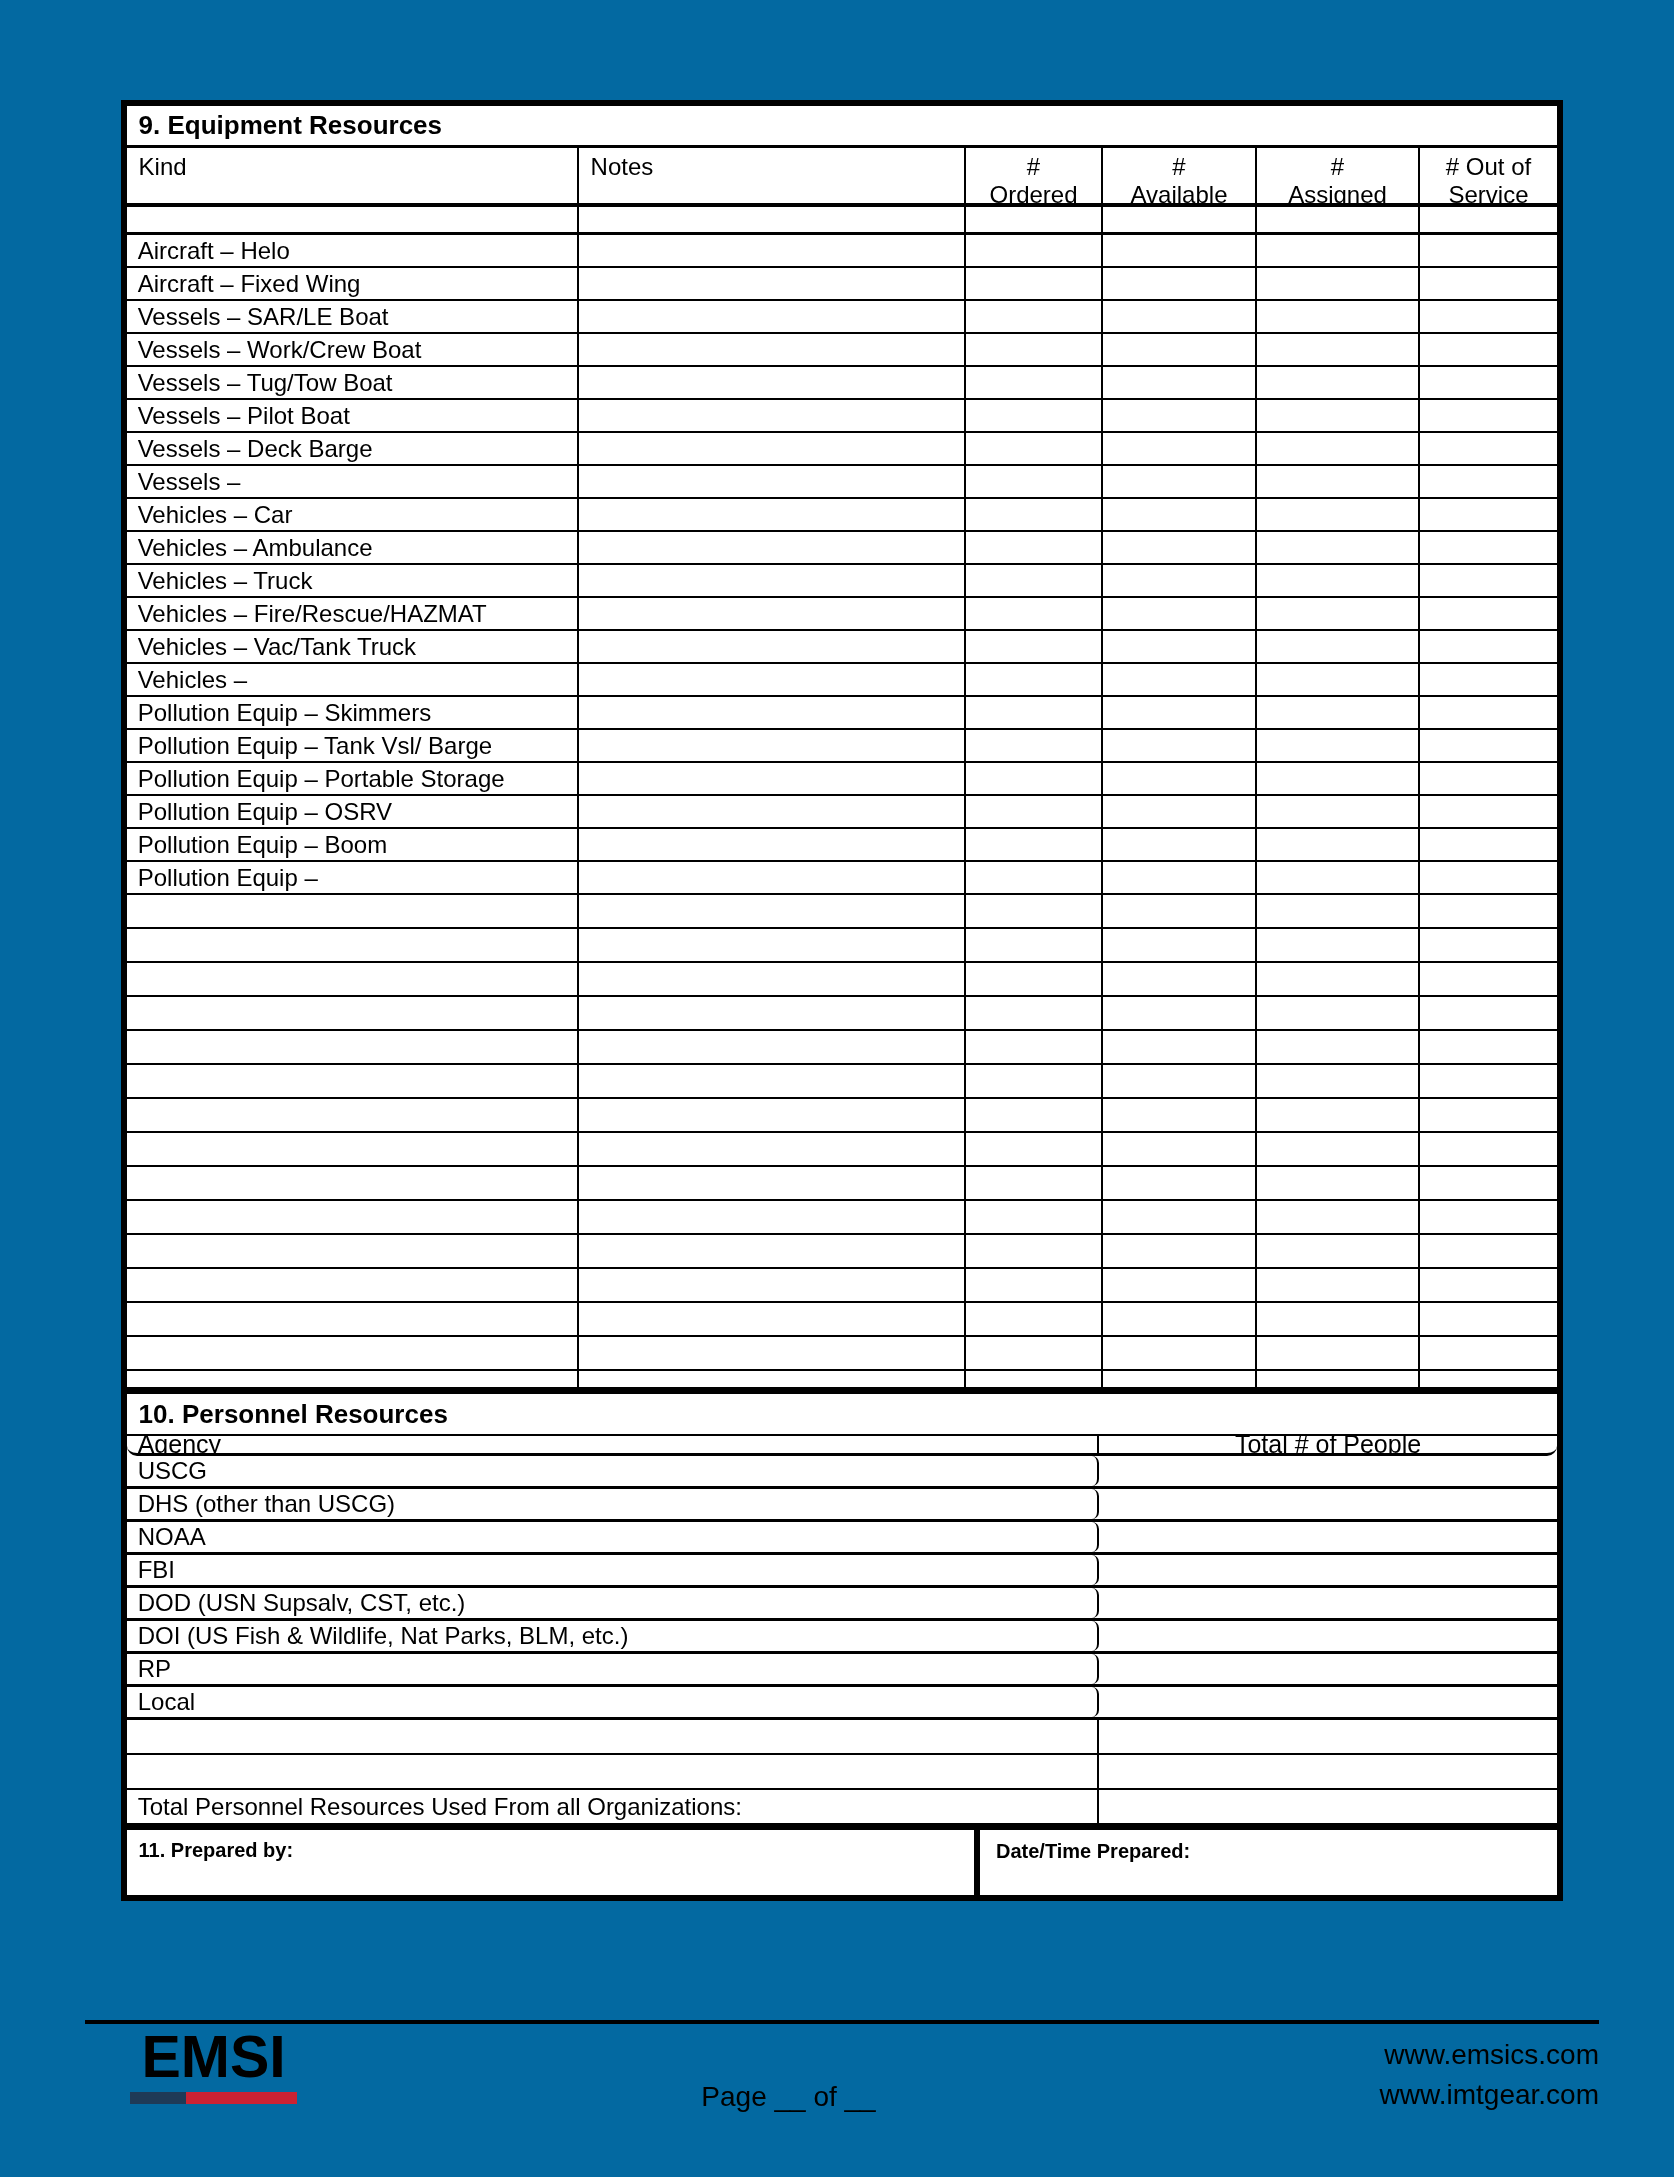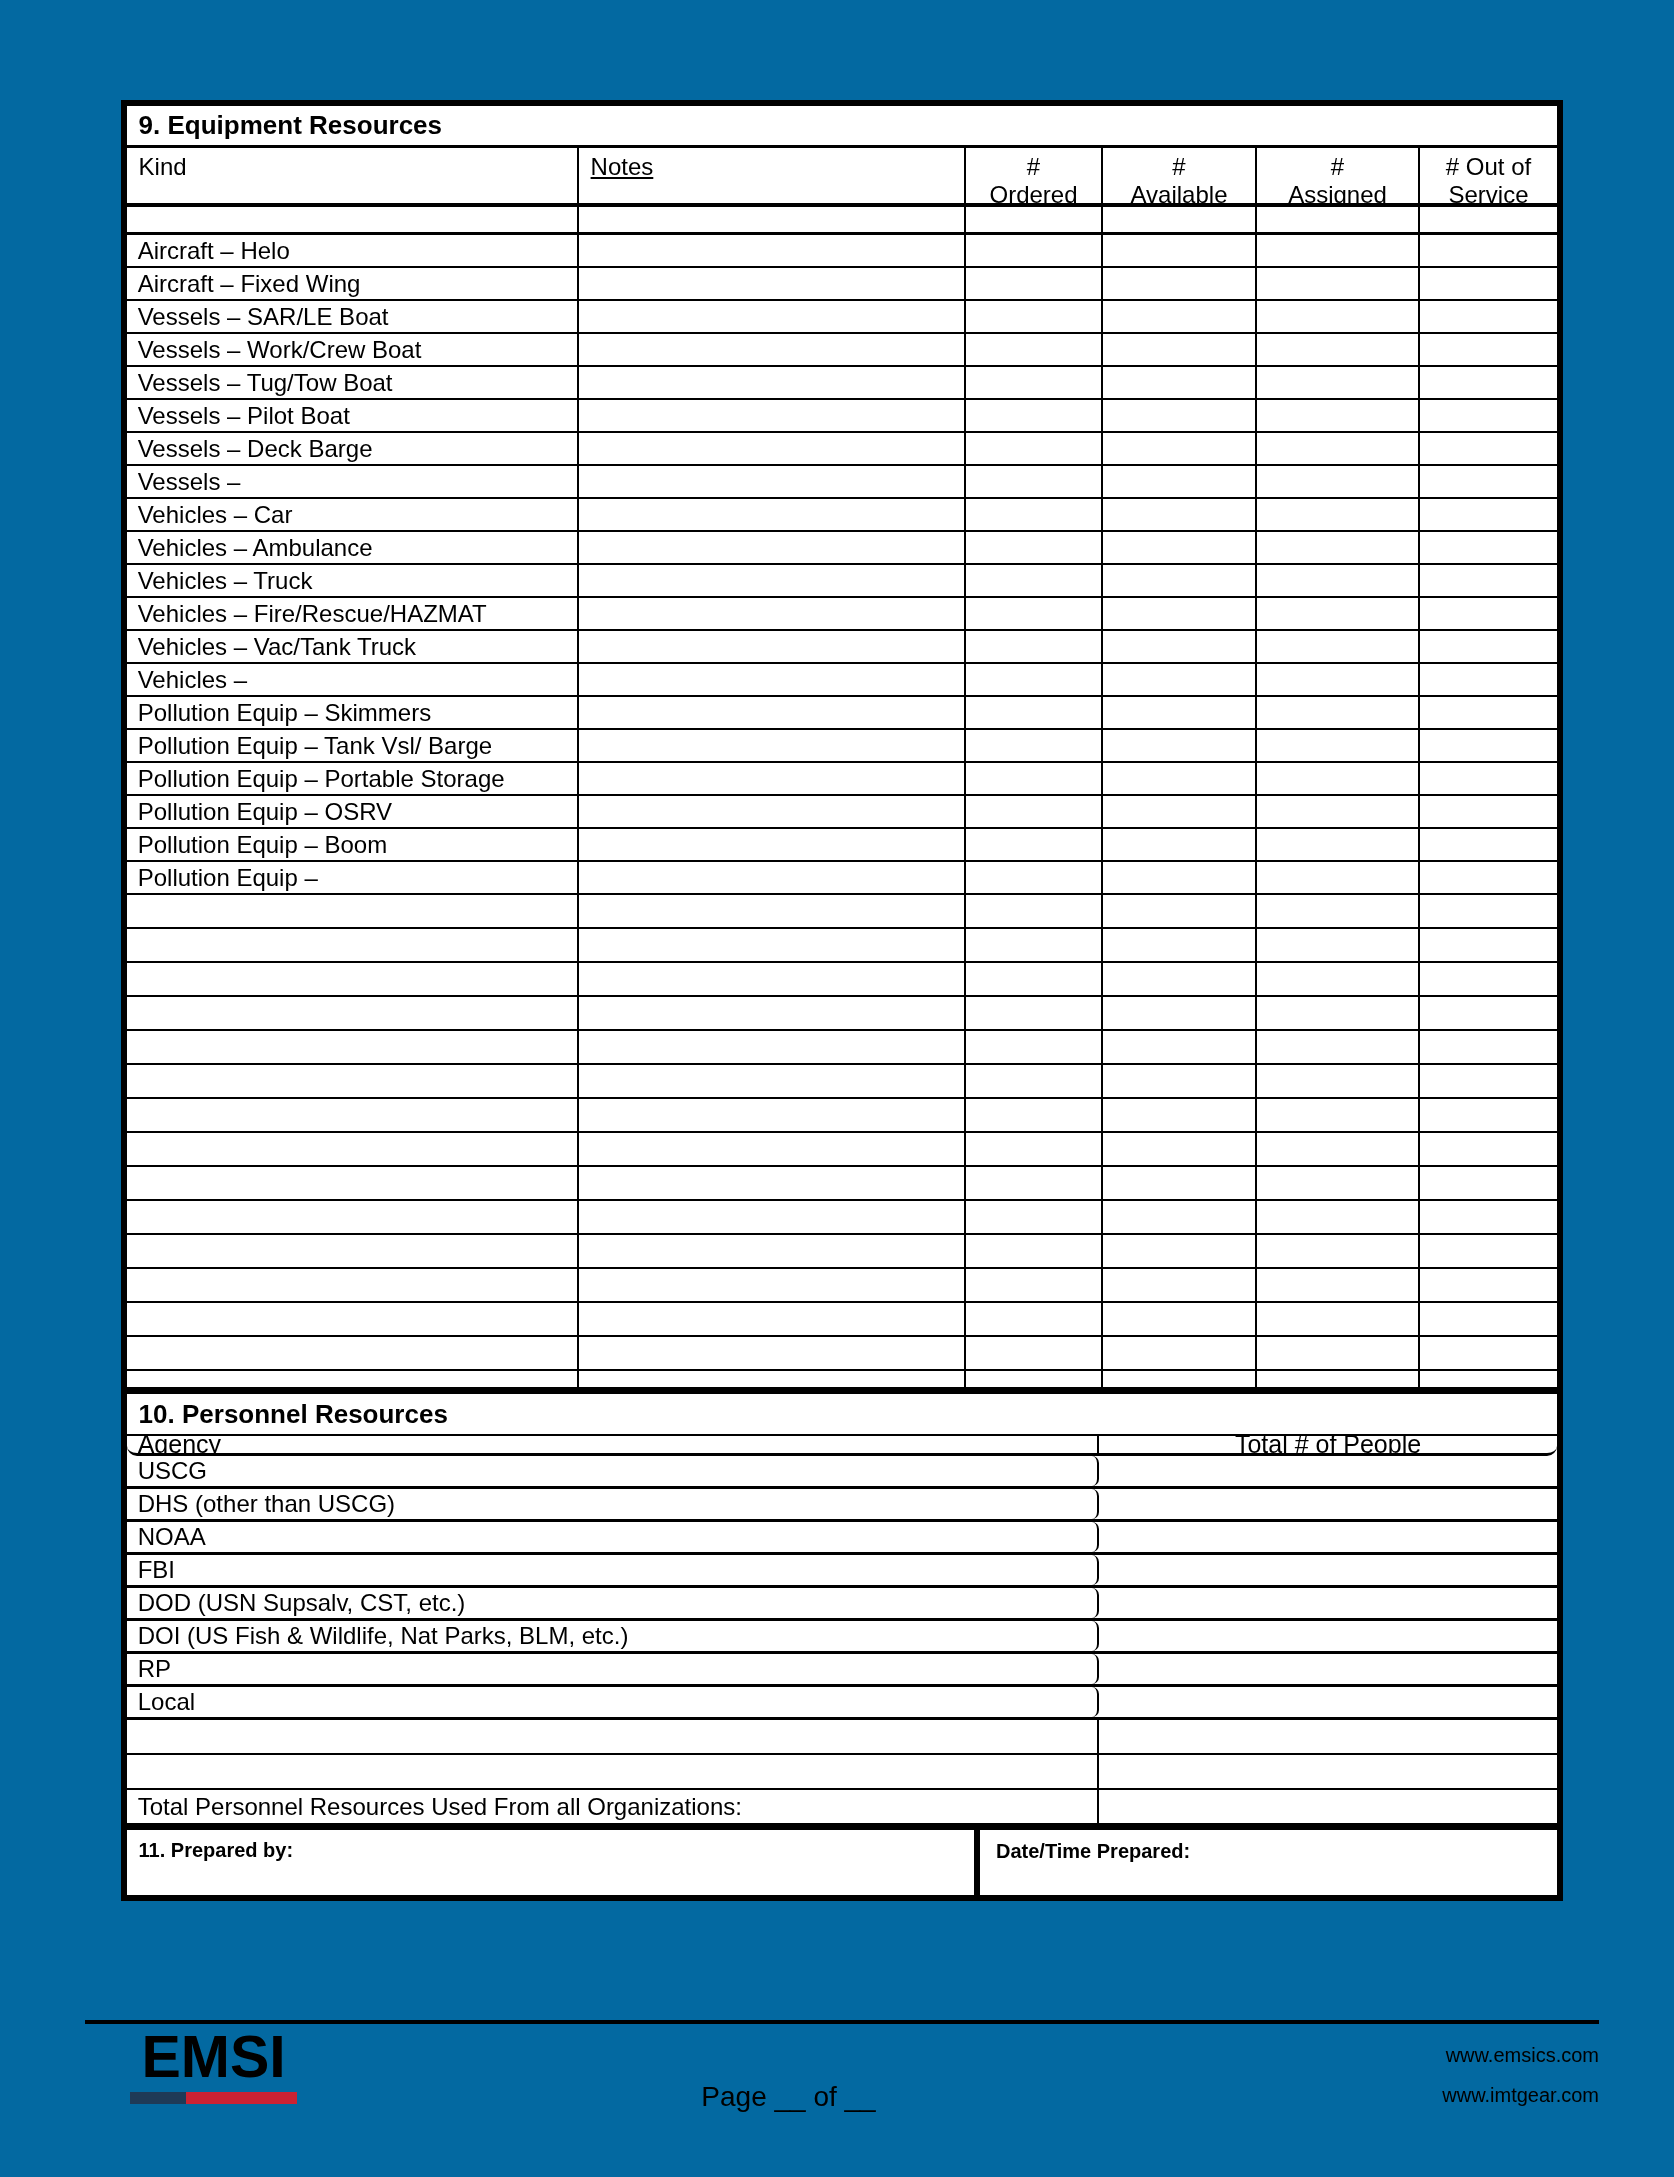--- a/index.html
+++ b/index.html
@@ -15,21 +15,21 @@
   .form{
     position:absolute;left:121px;top:100px;width:1442px;
     box-sizing:border-box;
     border:6.3px solid #000;
     background:#fff;
   }
   .row{display:flex;box-sizing:border-box;}
   .cell{box-sizing:border-box;border-right:2.7px solid #000;overflow:hidden;}
   .cell:last-child{border-right:none;}
   
-  .c1{width:452px;} .c2{width:387px;text-decoration:underline;} .c3{width:137px;} .c4{width:154px;} .c5{width:163px;} .c6{flex:1;}
+  .c1{width:452px;} .c2{width:387px;} .c3{width:137px;} .c4{width:154px;} .c5{width:163px;} .c6{flex:1;}
   
   .sec-title{
     display:flex;align-items:center;
     padding-left:11.6px;
     font-weight:bold;font-size:26px;
   }
   .s9-title{height:39px;border-bottom:3.6px solid #000;}
   .s10-title{height:40px;border-top:7.2px solid #000;border-bottom:2.7px solid #000;}
   
   .hdr-row{height:59px;border-bottom:4.5px solid #000;font-size:24px;}
@@ -61,21 +61,21 @@
   .s11-left{width:853px;border-right:6.3px solid #000;padding:9px 0 0 11.6px;}
   .s11-right{flex:1;border-top:3.6px solid #fff;padding:7.2px 0 0 16px;}
   
   .footer-rule{position:absolute;left:85px;width:1514px;top:2020px;height:3.6px;background:#000;}
   .logo{position:absolute;left:130px;top:2028px;text-align:center;}
   .logo-text{font-size:59px;font-weight:bold;line-height:1;letter-spacing:0;}
   .logo-bar{display:flex;height:11.6px;margin-top:5.4px;width:167px;}
   .bar-navy{width:56px;}
   .bar-red{flex:1;}
   .page-label{position:absolute;left:663px;top:2081px;width:251px;text-align:center;font-size:28px;}
-  .websites{position:absolute;right:76px;top:2035px;text-align:right;font-size:20px;line-height:40px;}
+  .websites{position:absolute;right:76px;top:2035px;text-align:right;font-size:28px;line-height:40px;}
 </style>
 </head>
 <body>
 
 <div class="page">
 
   <div class="form">
 
     <div class="sec-title s9-title">9. Equipment Resources</div>
 

